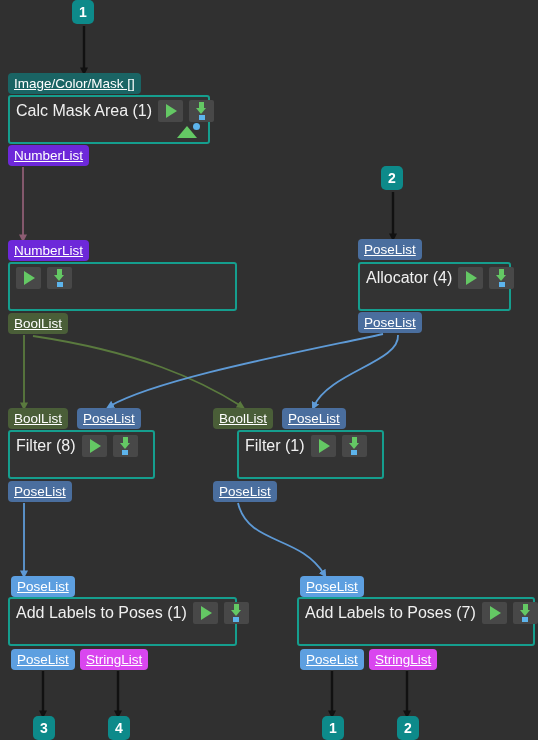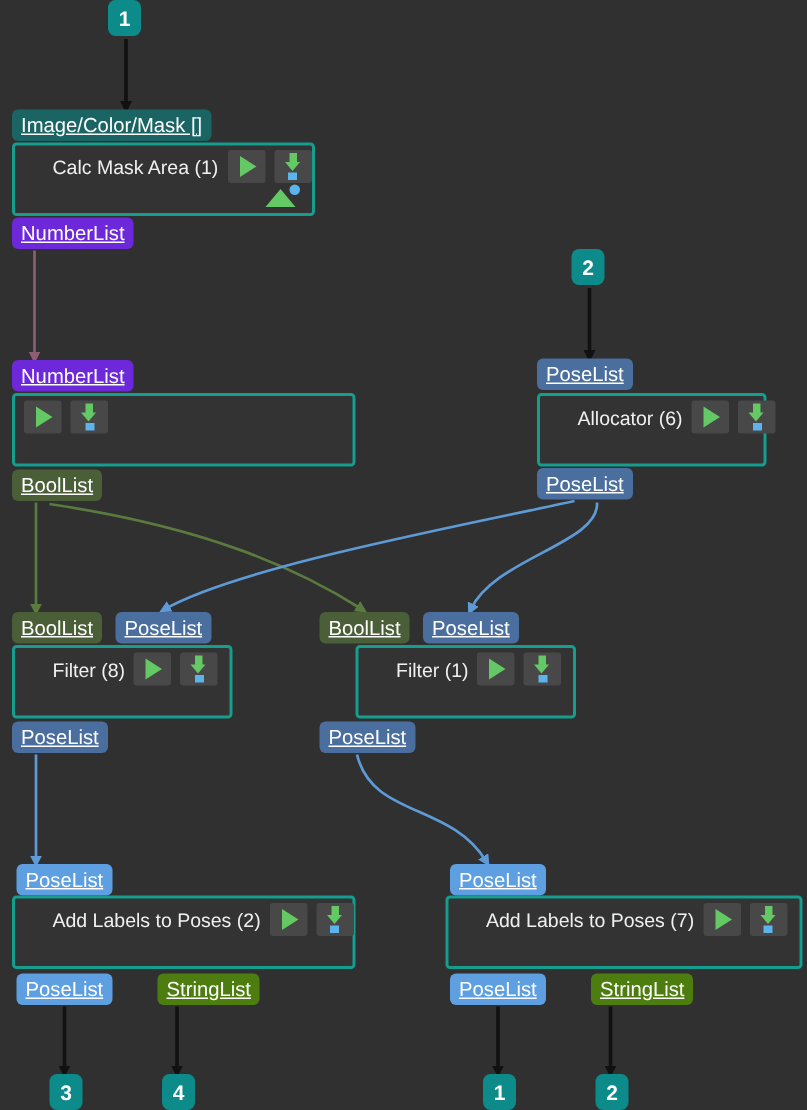--- a/index.html
+++ b/index.html
@@ -59,24 +59,23 @@
   }
   .node-row {
     display: flex;
     align-items: center;
     height: 28px;
     padding-left: 6px;
     gap: 6px;
   }
   .node-title {
     color: #f0f0f0;
-    font-size: 13px;
+    font-size: 16px;
     white-space: nowrap;
     line-height: 1;
-    margin-left: 19px;
   }
   .btn {
     width: 25px;
     height: 22px;
     background: #484848;
     border-radius: 2px;
     display: flex;
     align-items: center;
     justify-content: center;
     flex: none;
@@ -147,21 +146,21 @@
     padding: 0 6px;
     white-space: nowrap;
     box-sizing: border-box;
     text-decoration: underline;
   }
   .port.t-header   { background: #1a6464; }
   .port.t-number   { background: #6d28d9; }
   .port.t-bool     { background: #4a5e38; }
   .port.t-pose     { background: #4a6e9e; }
   .port.t-pose-hi  { background: #5d9fe0; }
-  .port.t-string   { background: #4d7c0f; margin-left: 25px; }
+  .port.t-string   { background: #d946ef; }
 </style>
 </head>
 <body>
 
 <div id="canvas">
 
   <svg id="edges" viewBox="0 0 538 740" width="538" height="740">
       <defs>
         <marker id="arw0" markerWidth="8" markerHeight="8" refX="3.6" refY="4" orient="auto" markerUnits="userSpaceOnUse">
           <path d="M0,0 L8,4 L0,8 Z" fill="#111111"></path>
@@ -234,21 +233,21 @@
               </div>
             </div>
           </div>
         </div>
       </div>
       <div class="port t-bool" style="left: 8px; top: 313px;">BoolList</div>
       <div class="port t-pose" style="left: 358px; top: 239px;">PoseList</div>
       <div class="node" style="left: 358px; top: 262px; width: 153px;">
         <div class="node-box">
           <div class="node-row">
-            <div class="node-title">Allocator (6)</div>
+            <div class="node-title">Allocator (4)</div>
             <div class="btn run">
               <div class="tri"></div>
             </div>
             <div class="btn">
               <div class="dl-wrap">
                 <div class="dl-stem"></div>
                 <div class="dl-head"></div>
                 <div class="dl-base"></div>
               </div>
             </div>
@@ -293,21 +292,21 @@
               </div>
             </div>
           </div>
         </div>
       </div>
       <div class="port t-pose" style="left: 213px; top: 481px;">PoseList</div>
       <div class="port t-pose-hi" style="left: 11px; top: 576px;">PoseList</div>
       <div class="node" style="left: 8px; top: 597px; width: 229px;">
         <div class="node-box">
           <div class="node-row">
-            <div class="node-title">Add Labels to Poses (2)</div>
+            <div class="node-title">Add Labels to Poses (1)</div>
             <div class="btn run">
               <div class="tri"></div>
             </div>
             <div class="btn">
               <div class="dl-wrap">
                 <div class="dl-stem"></div>
                 <div class="dl-head"></div>
                 <div class="dl-base"></div>
               </div>
             </div>

